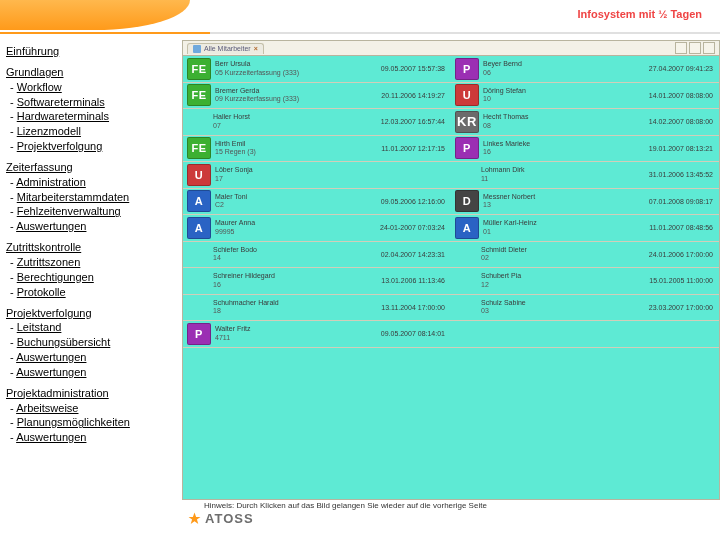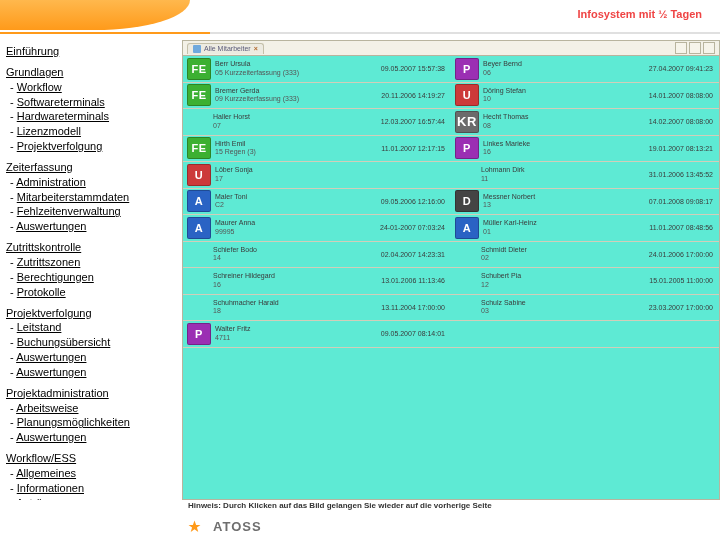--- a/index.html
+++ b/index.html
@@ -30,22 +30,22 @@
   .bg-A{background:#2a63c4}
   .bg-KR{background:#6b6b6b;font-size:13px}
   .bg-P{background:#9b2fb3}
   .bg-D{background:#444}
   .bg-empty{background:transparent;border:0}
   .cell{flex:1;display:flex;flex-direction:column;justify-content:center;font-size:7px;color:#3a3a3a;line-height:1.2}
   .cell .l1{white-space:nowrap;overflow:hidden;text-overflow:ellipsis}
   .cell .l2{white-space:nowrap;overflow:hidden;text-overflow:ellipsis;color:#555}
   .times{font-size:7px;color:#3a3a3a;white-space:nowrap;padding-right:6px}
   .footer{position:absolute;left:0;bottom:0;width:720px;height:40px}
-  .hinweis{position:absolute;left:188px;bottom:30px;font-size:8px;font-weight:bold;color:#333}
-  .logo{position:absolute;left:188px;bottom:6px;display:flex;align-items:center;gap:12px;font-weight:bold;font-size:13px;color:#6e6e6e;letter-spacing:1px}
+  .hinweis{position:absolute;left:204px;bottom:30px;font-size:8px;font-weight:normal;color:#333}
+  .logo{position:absolute;left:188px;bottom:14px;display:flex;align-items:center;gap:4px;font-weight:bold;font-size:13px;color:#6e6e6e;letter-spacing:1px}
   .logo .star{width:13px;height:13px;display:inline-block}
   .logo .star svg{width:13px;height:13px;display:block}
 </style>
 </head>
 <body>
 <div class="page">
 
 <div class="header">
   <div class="header-swoosh"></div>
   <div class="divider"></div>
@@ -83,27 +83,20 @@
           <span class="item"><span class="lk">Leitstand</span></span>
           <span class="item"><span class="lk">Buchungsübersicht</span></span>
           <span class="item"><span class="lk">Auswertungen</span></span>
           <span class="item"><span class="lk">Auswertungen</span></span>
         </div>
         <div class="sect">
           <span class="sect-title"><span class="lk">Projektadministration</span></span>
           <span class="item"><span class="lk">Arbeitsweise</span></span>
           <span class="item"><span class="lk">Planungsmöglichkeiten</span></span>
           <span class="item"><span class="lk">Auswertungen</span></span>
-        </div>
-        <div class="sect">
-          <span class="sect-title"><span class="lk">Workflow/ESS</span></span>
-          <span class="item"><span class="lk">Allgemeines</span></span>
-          <span class="item"><span class="lk">Informationen</span></span>
-          <span class="item"><span class="lk">Anträge</span></span>
-          <span class="item"><span class="lk">Erfassen</span></span>
         </div>
       </div>
 
   <div class="main">
     <div class="win-tabs">
       <div class="tab">
         <span class="ico"></span>
         <span>Alle Mitarbeiter</span>
         <span style="color:#b36b2f;font-weight:bold">×</span>
       </div>

